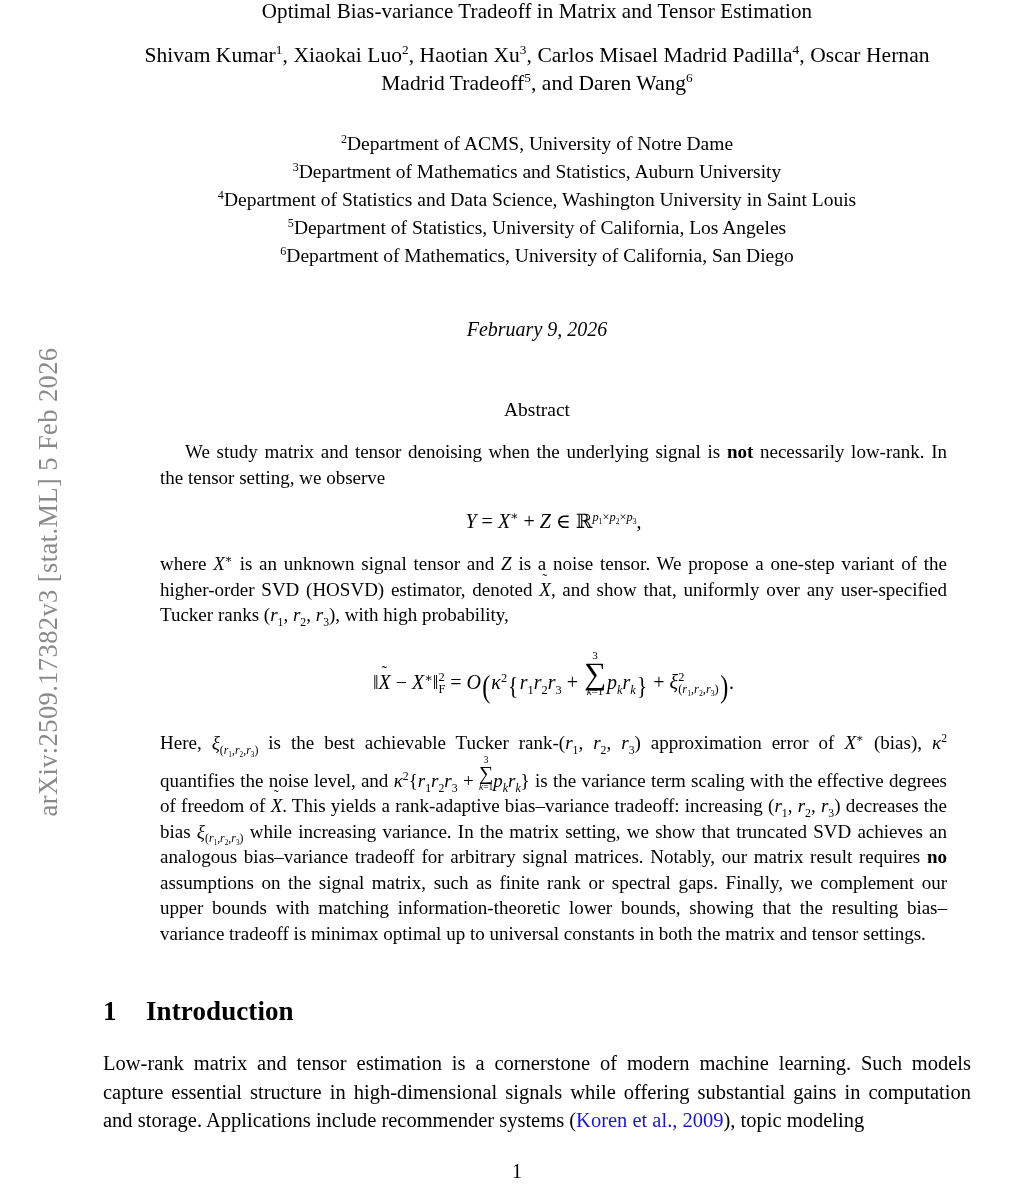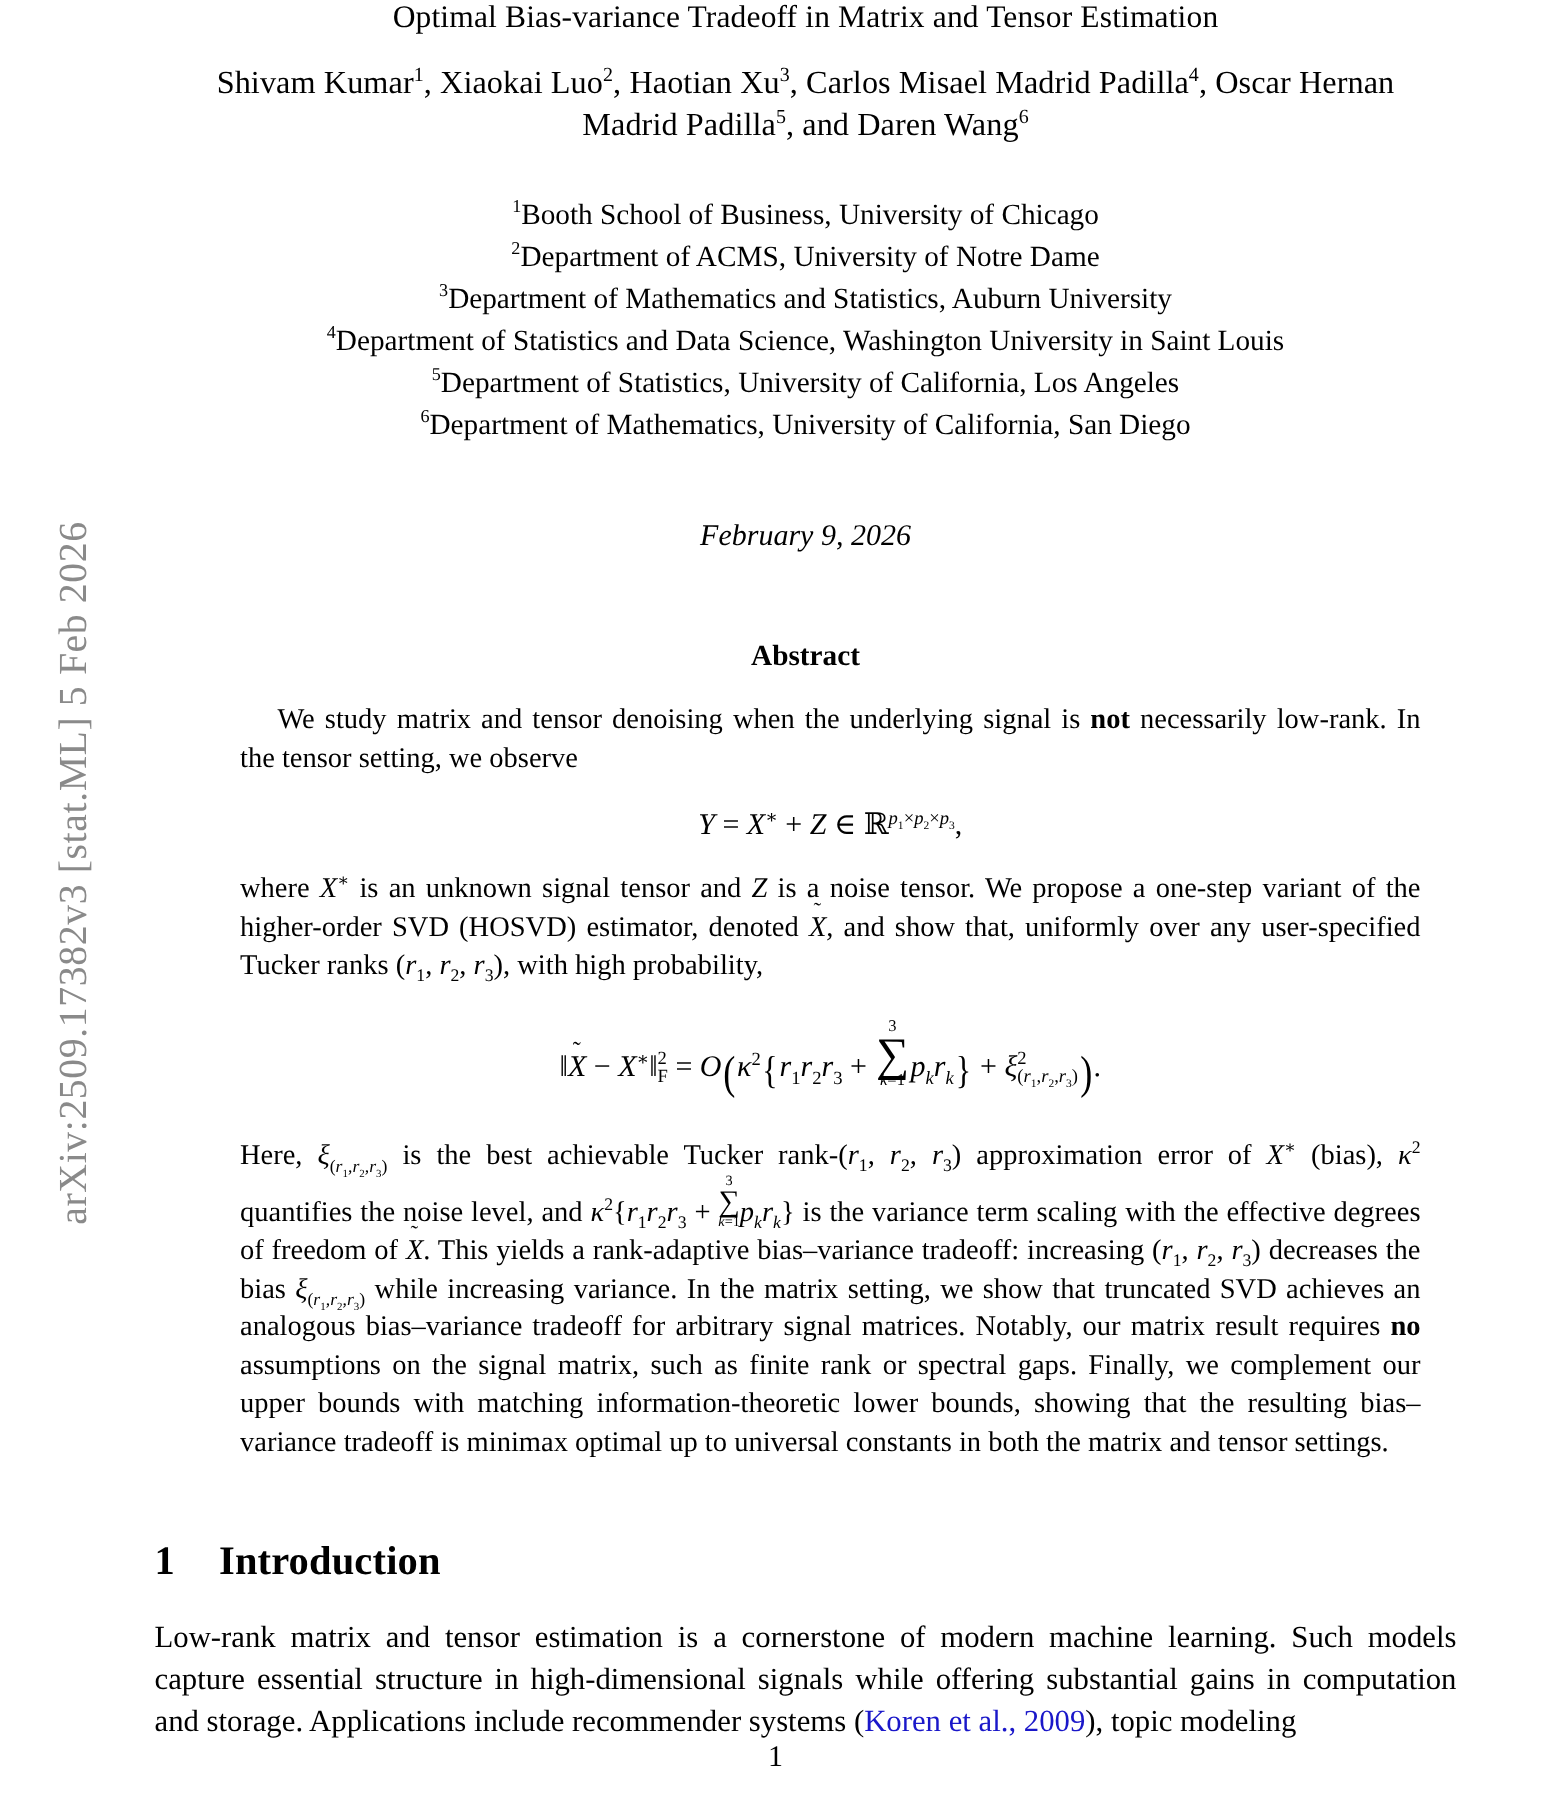--- a/index.html
+++ b/index.html
@@ -71,21 +71,21 @@
 
   .date {
     font-size: 20px;
     text-align: center;
     margin-top: 48px;
     font-style: italic;
   }
 
   .abstract-head {
     font-size: 19.5px;
-    font-weight: bold;
+    font-weight: normal;
     text-align: center;
     margin-top: 58px;
   }
 
   .abstract-body {
     margin-left: 57px;
     margin-right: 24px;
     margin-top: 18px;
     font-size: 19px;
     line-height: 1.345;
@@ -204,25 +204,24 @@
 <div id="page">
 
   <div id="arxiv-stamp">arXiv:2509.17382v3  [stat.ML]  5 Feb 2026</div>
 
   <div id="content">
 
     <div class="title">Optimal Bias-variance Tradeoff in Matrix and Tensor Estimation</div>
 
     <div class="authors">
       <span><span>Shivam Kumar</span><sup>1</sup><span>, </span></span><span><span>Xiaokai Luo</span><sup>2</sup><span>, </span></span><span><span>Haotian Xu</span><sup>3</sup><span>, </span></span><span><span>Carlos Misael Madrid Padilla</span><sup>4</sup><span>, </span></span><span><span>Oscar Hernan</span></span><br>
-      <span><span>Madrid Padilla</span><sup>5</sup><span>, and </span></span><span><span>Daren Wang</span><sup>6</sup></span>
+      <span><span>Madrid Tradeoff</span><sup>5</sup><span>, and </span></span><span><span>Daren Wang</span><sup>6</sup></span>
     </div>
 
     <div class="affiliations">
-      <div><sup>1</sup><span>Booth School of Business, University of Chicago</span></div>
       <div><sup>2</sup><span>Department of ACMS, University of Notre Dame</span></div>
       <div><sup>3</sup><span>Department of Mathematics and Statistics, Auburn University</span></div>
       <div><sup>4</sup><span>Department of Statistics and Data Science, Washington University in Saint Louis</span></div>
       <div><sup>5</sup><span>Department of Statistics, University of California, Los Angeles</span></div>
       <div><sup>6</sup><span>Department of Mathematics, University of California, San Diego</span></div>
     </div>
 
     <div class="date">February 9, 2026</div>
 
     <div class="abstract-head">Abstract</div>

